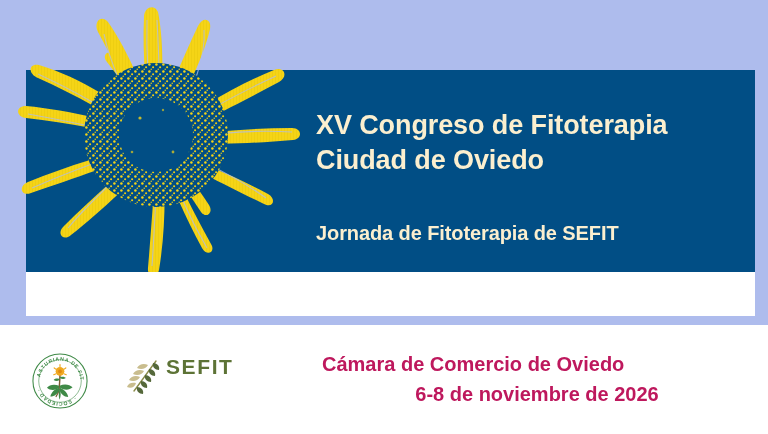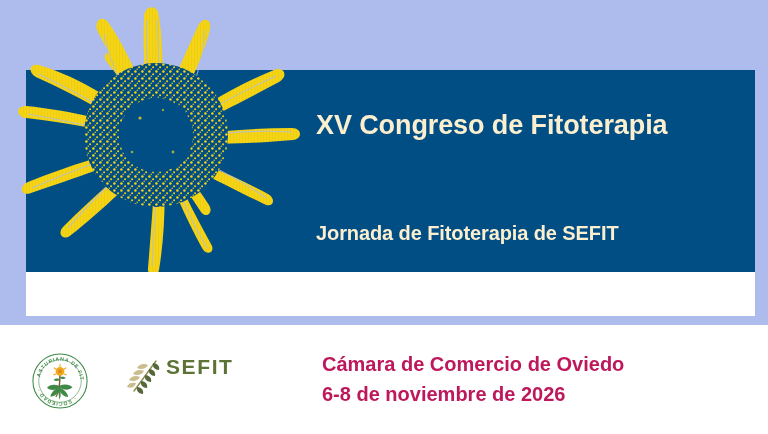--- a/index.html
+++ b/index.html
@@ -89,21 +89,21 @@
   .venue-block {
     position: absolute;
     left: 322px;
     top: 350px;
     width: 430px;
     color: #be185d;
     font-size: 20px;
     font-weight: bold;
     line-height: 1.48;
   }
-  .venue-block .dates { display: block; }
+  .venue-block .dates { display: block; text-align: center; }
 
   
   .sunflower {
     position: absolute;
     left: 8px;
     top: 0px;
     width: 300px;
     height: 272px;
     pointer-events: none;
   }
@@ -235,20 +235,21 @@
       <rect x="105" y="92" width="90" height="90" fill="#014e85"></rect>
       <circle cx="132" cy="118" r="1.6" fill="#f5d416" opacity="0.8"></circle>
       <circle cx="165" cy="152" r="1.4" fill="#f5d416" opacity="0.7"></circle>
       <circle cx="155" cy="110" r="1.2" fill="#f5d416" opacity="0.6"></circle>
       <circle cx="124" cy="152" r="1.3" fill="#f5d416" opacity="0.65"></circle>
     </g>
   </svg>
 
   <div class="headline">
     <span>XV Congreso  de Fitoterapia</span>
+    <span class="line2">Ciudad de Oviedo</span>
   </div>
 
   <div class="sub-headline">Jornada de Fitoterapia de SEFIT</div>
 
 
   <div class="venue-block">
     <span>Cámara de Comercio de Oviedo</span>
     <span class="dates">6-8 de noviembre de 2026</span>
   </div>
 

